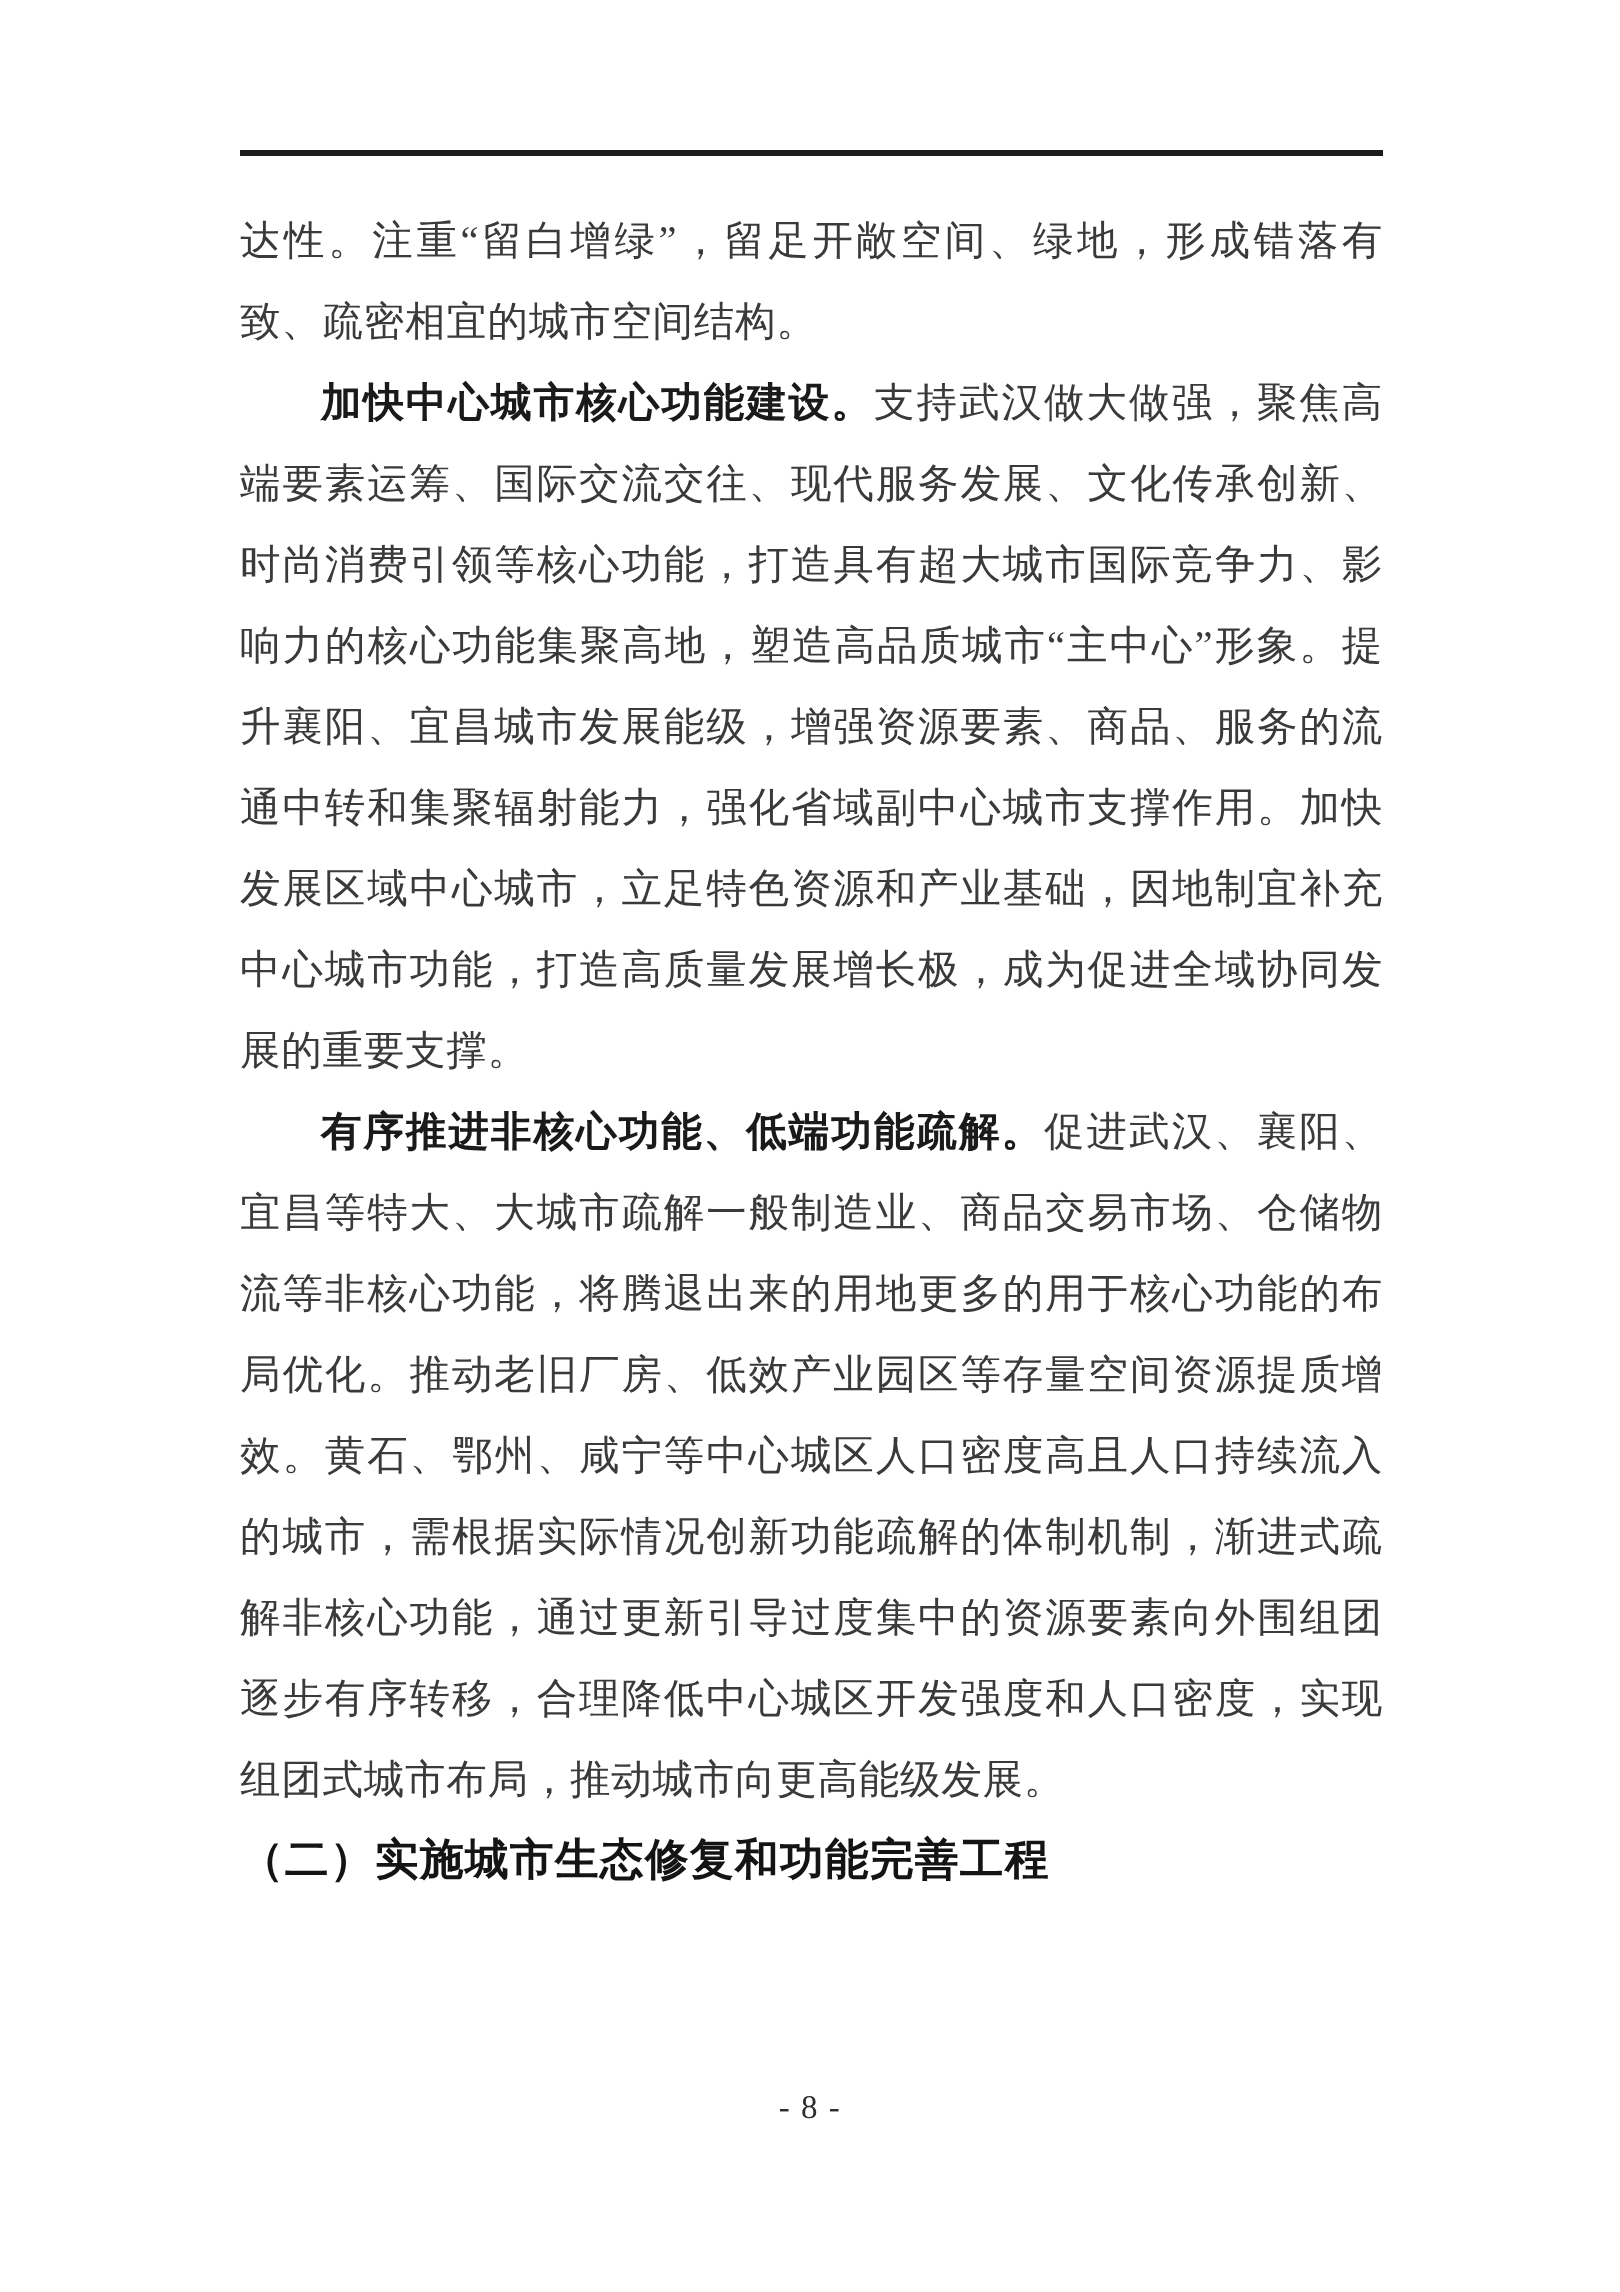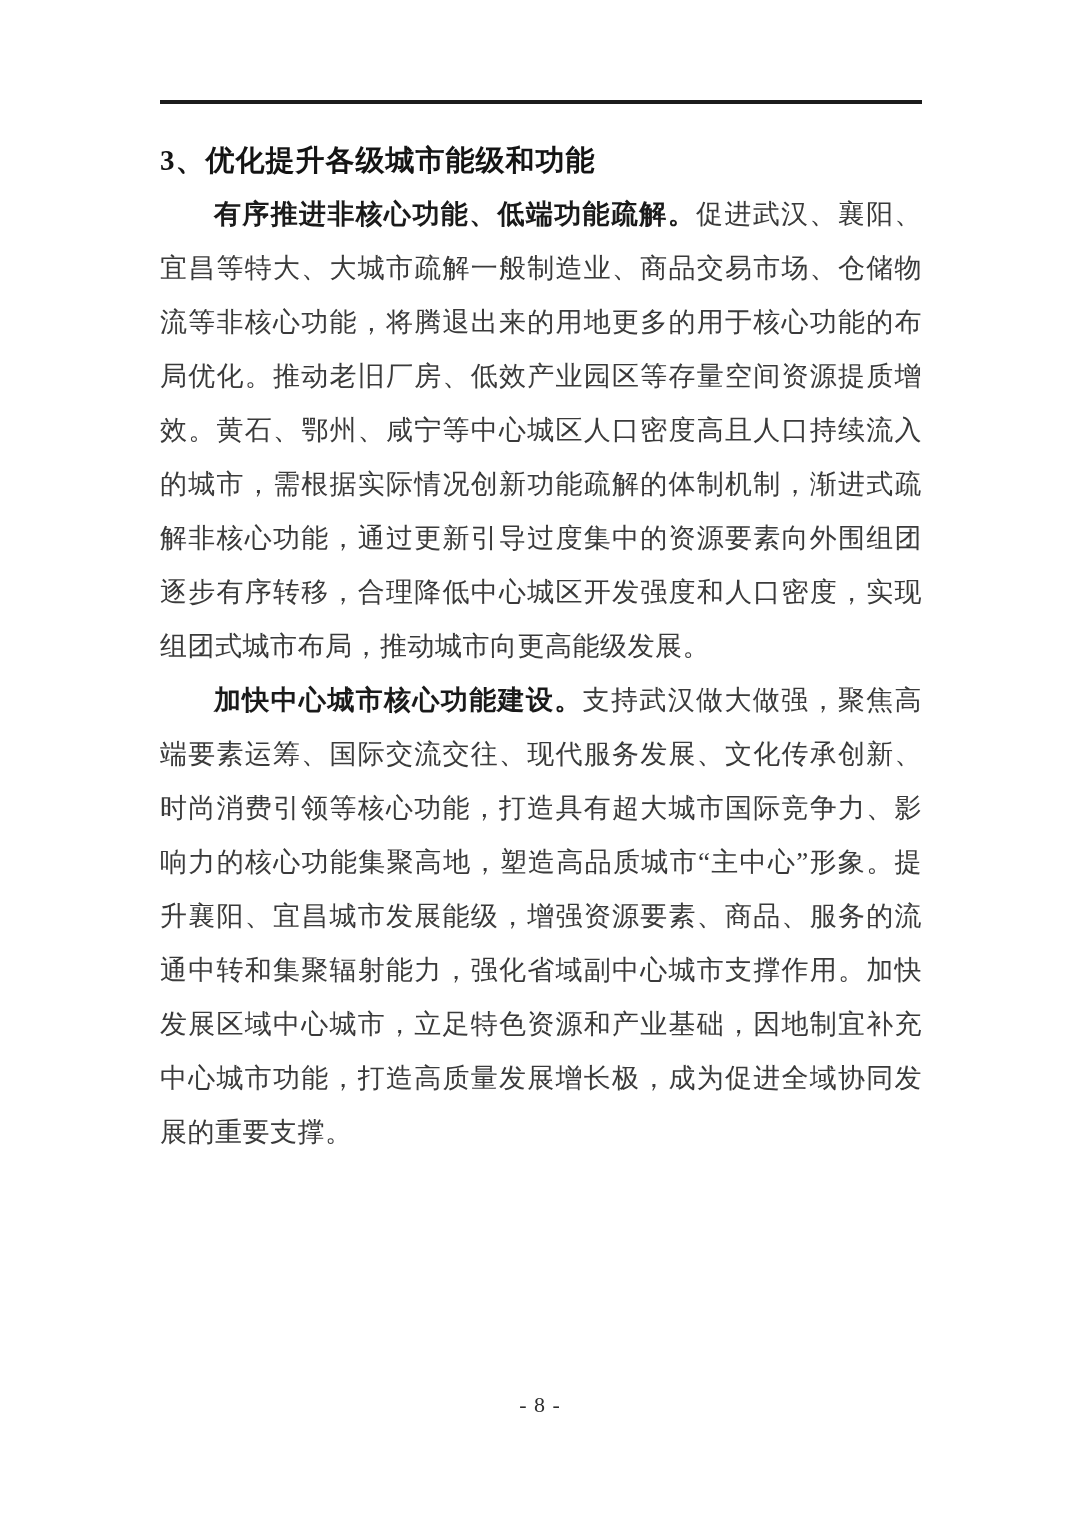--- a/index.html
+++ b/index.html
@@ -75,27 +75,28 @@
 </style>
 </head>
 <body>
 
 <div class="page">
 
   <div class="header-rule"></div>
 
   <div class="content">
 
+    <p class="no-indent">达性。注重“留白增绿”，留足开敞空间、绿地，形成错落有致、疏密相宜的城市空间结构。</p>
 
-    <p class="heading-numbered no-indent">3、优化提升各级城市能级和功能</p>
+
+    <p><span class="lead">加快中心城市核心功能建设。</span><span>支持武汉做大做强，聚焦高端要素运筹、国际交流交往、现代服务发展、文化传承创新、时尚消费引领等核心功能，打造具有超大城市国际竞争力、影响力的核心功能集聚高地，塑造高品质城市“主中心”形象。提升襄阳、宜昌城市发展能级，增强资源要素、商品、服务的流通中转和集聚辐射能力，强化省域副中心城市支撑作用。加快发展区域中心城市，立足特色资源和产业基础，因地制宜补充中心城市功能，打造高质量发展增长极，成为促进全域协同发展的重要支撑。</span></p>
 
     <p><span class="lead">有序推进非核心功能、低端功能疏解。</span><span>促进武汉、襄阳、宜昌等特大、大城市疏解一般制造业、商品交易市场、仓储物流等非核心功能，将腾退出来的用地更多的用于核心功能的布局优化。推动老旧厂房、低效产业园区等存量空间资源提质增效。黄石、鄂州、咸宁等中心城区人口密度高且人口持续流入的城市，需根据实际情况创新功能疏解的体制机制，渐进式疏解非核心功能，通过更新引导过度集中的资源要素向外围组团逐步有序转移，合理降低中心城区开发强度和人口密度，实现组团式城市布局，推动城市向更高能级发展。</span></p>
 
-    <p><span class="lead">加快中心城市核心功能建设。</span><span>支持武汉做大做强，聚焦高端要素运筹、国际交流交往、现代服务发展、文化传承创新、时尚消费引领等核心功能，打造具有超大城市国际竞争力、影响力的核心功能集聚高地，塑造高品质城市“主中心”形象。提升襄阳、宜昌城市发展能级，增强资源要素、商品、服务的流通中转和集聚辐射能力，强化省域副中心城市支撑作用。加快发展区域中心城市，立足特色资源和产业基础，因地制宜补充中心城市功能，打造高质量发展增长极，成为促进全域协同发展的重要支撑。</span></p>
-
+    <p class="heading-section no-indent">（二）实施城市生态修复和功能完善工程</p>
 
 
 
   </div>
 
   <div class="footer">- 8 -</div>
 
 </div>
 
 </body></html>

